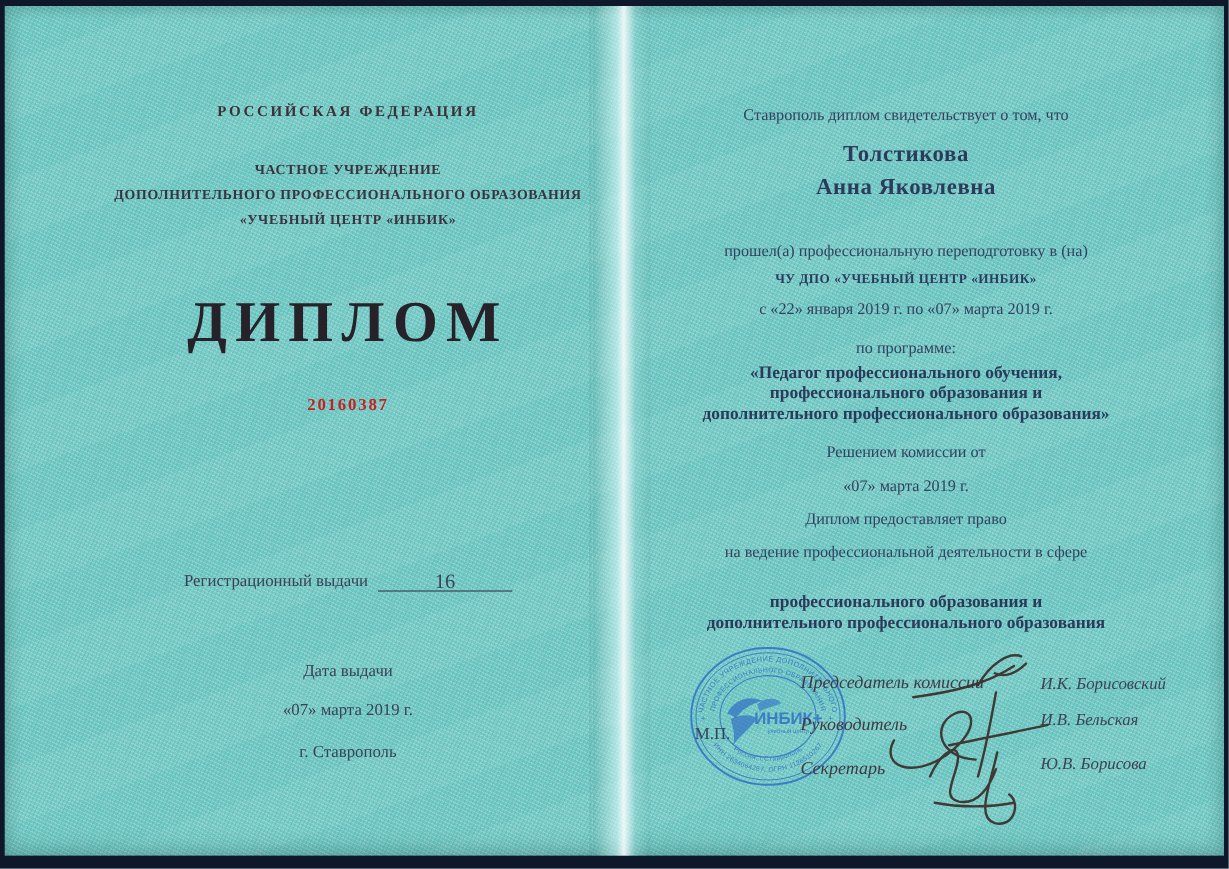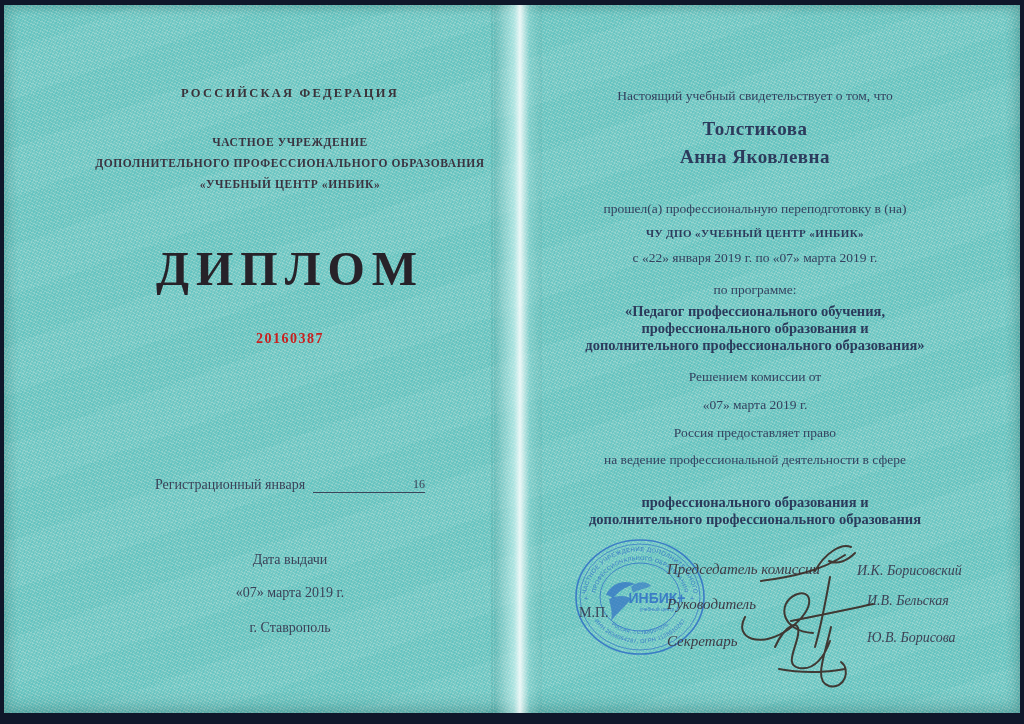--- a/index.html
+++ b/index.html
@@ -22,21 +22,21 @@
   .fold-line{position:absolute;left:487px;top:0;width:2px;height:100%;background:rgba(0,50,50,.07);}
   .line{position:absolute;left:0;width:100%;text-align:center;white-space:nowrap;}
   
   .lp{position:absolute;left:30px;top:0;width:512px;height:100%;}
   .lp .country{font-size:12.5px;font-weight:bold;letter-spacing:2.2px;color:#3a3139;}
   .lp .org{font-size:11.5px;font-weight:bold;letter-spacing:.6px;color:#3a3340;}
   .lp .title{font-size:48px;font-weight:bold;letter-spacing:7px;color:#272229;}
   .lp .subtitle{font-size:13px;font-weight:bold;letter-spacing:1px;color:#33303c;}
   .lp .serial{font-size:14px;font-weight:bold;letter-spacing:1.5px;}
   .lp .plain{font-size:14px;color:#3a4258;}
-  .reg-underline{display:inline-block;width:112px;border-bottom:1.4px solid #3c445a;text-align:right;font-size:12px;line-height:15px;margin-left:8px;vertical-align:bottom;}
+  .reg-underline{display:inline-block;width:112px;border-bottom:1.4px solid #3c445a;text-align:center;font-size:17px;line-height:15px;margin-left:8px;vertical-align:bottom;}
   
   .rp{position:absolute;left:525px;top:0;width:452px;height:100%;}
   .rp .plain{font-size:13.5px;color:#33425f;}
   .rp .fio{font-size:19px;font-weight:bold;color:#2c3b5c;letter-spacing:.5px;text-align:center;}
   .rp .inst{font-size:11px;font-weight:bold;color:#2c3b5c;letter-spacing:.4px;}
   .rp .prog{font-size:14.5px;font-weight:bold;color:#2b3a5b;}
   .sig-role{position:absolute;font-style:italic;font-size:15px;color:#3e3a46;white-space:nowrap;}
   .sig-name{position:absolute;font-style:italic;font-size:14px;color:#3c4356;white-space:nowrap;}
   .mp{position:absolute;font-size:14px;color:#3a4258;}
   .stamp{position:absolute;left:44px;top:532px;width:134px;height:120px;opacity:.82;}
@@ -51,41 +51,41 @@
     <div class="fold"></div>
 
     <div class="lp">
       <div class="line country" style="top:81px">РОССИЙСКАЯ ФЕДЕРАЦИЯ</div>
       <div class="line org" style="top:131px">ЧАСТНОЕ УЧРЕЖДЕНИЕ</div>
       <div class="line org" style="top:152px">ДОПОЛНИТЕЛЬНОГО ПРОФЕССИОНАЛЬНОГО ОБРАЗОВАНИЯ</div>
       <div class="line org" style="top:173px">«УЧЕБНЫЙ ЦЕНТР «ИНБИК»</div>
       <div class="line title" style="top:236px">ДИПЛОМ</div>
       <div class="line serial" style="top:326px;color:#c9201f">20160387</div>
       <div class="line plain" style="top:472px">
-        <span>Регистрационный января</span><span class="reg-underline">16</span>
+        <span>Регистрационный выдачи</span><span class="reg-underline">16</span>
       </div>
       <div class="line plain" style="top:547px">Дата выдачи</div>
       <div class="line plain" style="top:580px">«07» марта 2019 г.</div>
       <div class="line plain" style="top:615px">г. Ставрополь</div>
     </div>
 
     <div class="rp">
-      <div class="line plain" style="top:83px">Настоящий учебный свидетельствует о том, что</div>
+      <div class="line plain" style="top:83px">Ставрополь диплом свидетельствует о том, что</div>
       <div class="line fio" style="top:113px">Толстикова</div>
       <div class="line fio" style="top:141px">Анна Яковлевна</div>
       <div class="line plain" style="top:196px">прошел(а) профессиональную переподготовку в (на)</div>
       <div class="line inst" style="top:222px">ЧУ ДПО «УЧЕБНЫЙ ЦЕНТР «ИНБИК»</div>
       <div class="line plain" style="top:245px">с «22» января 2019 г. по «07» марта 2019 г.</div>
       <div class="line plain" style="top:277px">по программе:</div>
       <div class="line prog" style="top:298px">«Педагог профессионального обучения,</div>
       <div class="line prog" style="top:315px">профессионального образования и</div>
       <div class="line plain" style="top:364px">Решением комиссии от</div>
       <div class="line prog" style="top:332px">дополнительного профессионального образования»</div>
       <div class="line plain" style="top:392px">«07» марта 2019 г.</div>
-      <div class="line plain" style="top:420px">Россия предоставляет право</div>
+      <div class="line plain" style="top:420px">Диплом предоставляет право</div>
       <div class="line plain" style="top:447px">на ведение профессиональной деятельности в сфере</div>
       <div class="line prog" style="top:489px">профессионального образования и</div>
       <div class="line prog" style="top:506px">дополнительного профессионального образования</div>
 
       <div class="stamp">
         <svg viewBox="0 0 134 120" width="134" height="120">
           <defs>
             <path id="arcTopOuter" d="M 13 62 A 54 48 0 0 1 121 62" fill="none"></path>
             <path id="arcTopInner" d="M 22 62 A 45 39 0 0 1 112 62" fill="none"></path>
             <path id="arcBotOuter" d="M 13 58 A 54 48 0 0 0 121 58" fill="none"></path>
@@ -110,21 +110,21 @@
             <path d="M 58 50 C 64 44 74 44 78 49 C 72 52 64 53 60 56 Z" opacity=".7"></path>
           </g>
           <text x="84" y="66" text-anchor="middle" font-family="'Liberation Sans',sans-serif" font-weight="bold" font-size="14" fill="#2e6cc6">ИНБИК+</text>
           <text x="84" y="74" text-anchor="middle" font-family="'Liberation Sans',sans-serif" font-size="5" fill="#2e6cc6">учебный центр</text>
         </svg>
       </div>
 
       <div class="mp" style="left:50px;top:600px">М.П.</div>
 
       <span class="sig-role" style="left:138px;top:556px">Председатель комиссии</span>
-      <span class="sig-name" style="left:328px;top:558px">И.К. Борисовский</span>
+      <span class="sig-name" style="left:338px;top:558px">И.К. Борисовский</span>
       <span class="sig-role" style="left:138px;top:591px">Руководитель</span>
       <span class="sig-name" style="left:338px;top:588px">И.В. Бельская</span>
       <span class="sig-role" style="left:138px;top:628px">Секретарь</span>
       <span class="sig-name" style="left:338px;top:625px">Ю.В. Борисова</span>
 
       <svg class="sig-svg" viewBox="0 0 452 714">
         <g stroke="#3b2d28" stroke-width="2" fill="none" stroke-linecap="round" opacity=".92">
           <path d="M 232 576 C 262 572 292 566 316 550 M 286 566 C 296 548 312 538 322 542 M 300 556 C 308 560 318 556 326 548"></path>
           <path d="M 216 612 C 204 634 232 644 260 624 C 290 602 282 582 266 590 C 248 599 252 626 284 628 M 301 572 C 296 600 290 628 286 642 M 262 616 C 292 610 322 604 344 599"></path>
           <path d="M 246 642 C 256 620 272 612 269 630 C 266 646 256 660 270 663 C 286 666 296 650 301 636 M 302 622 C 296 650 284 676 300 681 C 316 685 322 664 312 657 M 250 664 C 270 668 296 668 316 664"></path>

